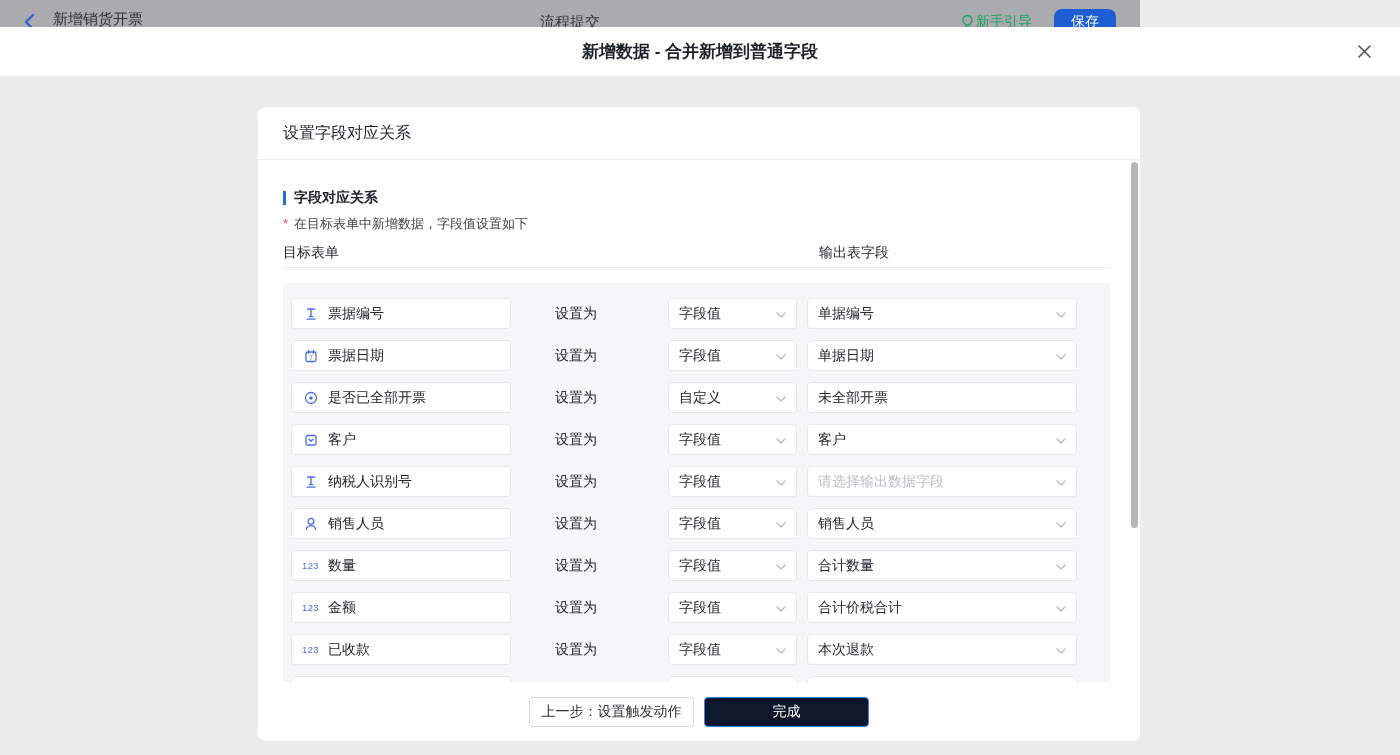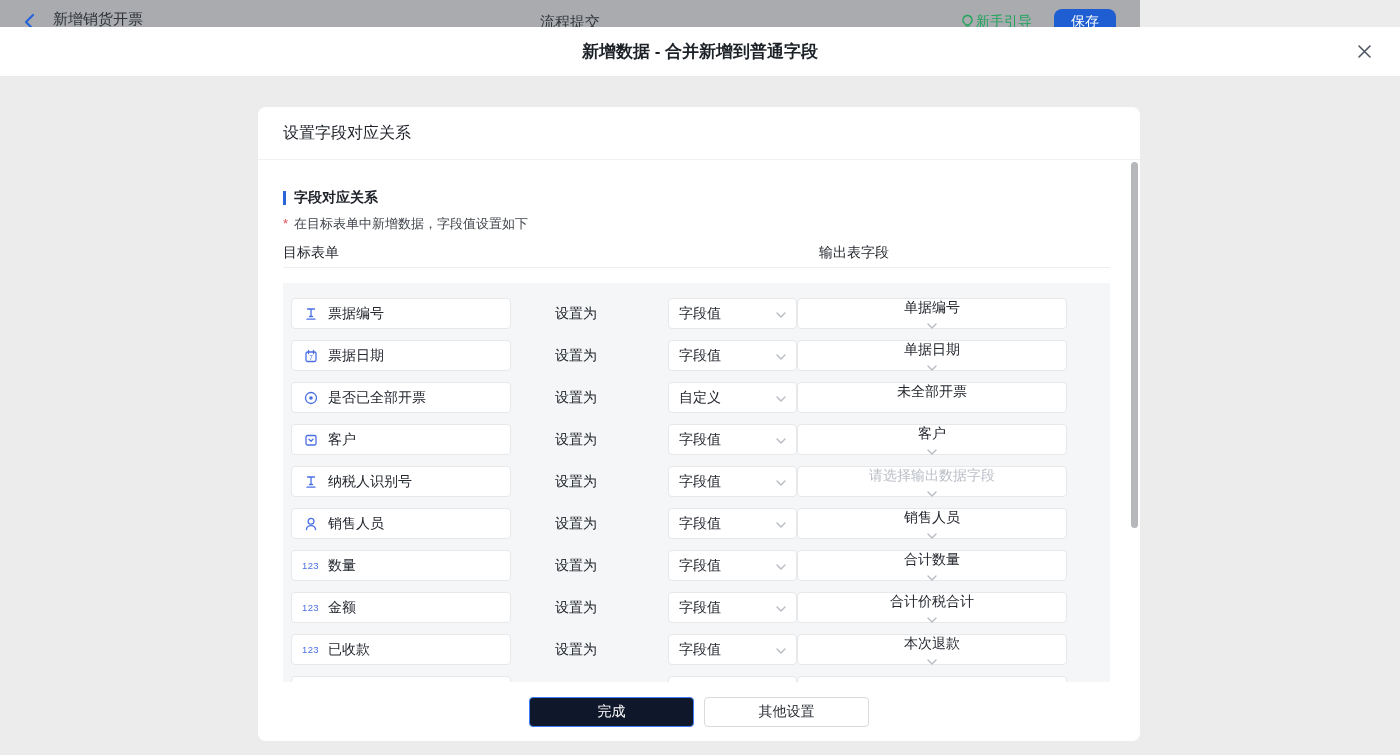--- a/index.html
+++ b/index.html
@@ -92,21 +92,21 @@
   }
   .ficon { display:flex; align-items:center; justify-content:center; width:17px; flex-shrink:0; }
   .num-icon { color:#4a6fe4; font-size:9.5px; letter-spacing:0.3px; }
   .setas { margin-left:44px; width:42px; font-size:14px; font-weight:500; color:#23272e; flex-shrink:0; }
   .select {
     height:31px; background:#ffffff; border:1px solid #e7e8ea; border-radius:4px;
     display:flex; align-items:center; justify-content:space-between;
     padding:0 10px; font-size:14px; color:#23272e; cursor:pointer;
   }
   .select.mode { margin-left:71px; width:129px; }
-  .select.out { margin-left:0; width:270px;flex-direction:column; }
+  .select.out { margin-left:10px; width:270px; }
   .select.plain { cursor:text; }
   .placeholder { color:#b9bec6; }
 
   
   .card-footer {
     position:absolute; top:575px; left:0; width:882px; height:59px;
     background:#ffffff; border-radius:0 0 8px 8px;
     display:flex; align-items:center; justify-content:center; gap:10px;
   }
   .btn {
@@ -398,20 +398,20 @@
           <span></span>
         </div>
         <div class="select out">
           <span></span>
         </div>
       </div>
 
     </div>
 
     <div class="card-footer">
+      <button class="btn ghost">上一步：设置触发动作</button>
       <button class="btn primary">完成</button>
-      <button class="btn ghost">其他设置</button>
     </div>
 
     <div class="scroll-thumb"></div>
 
   </div>
 </div>
 
 </body></html>

